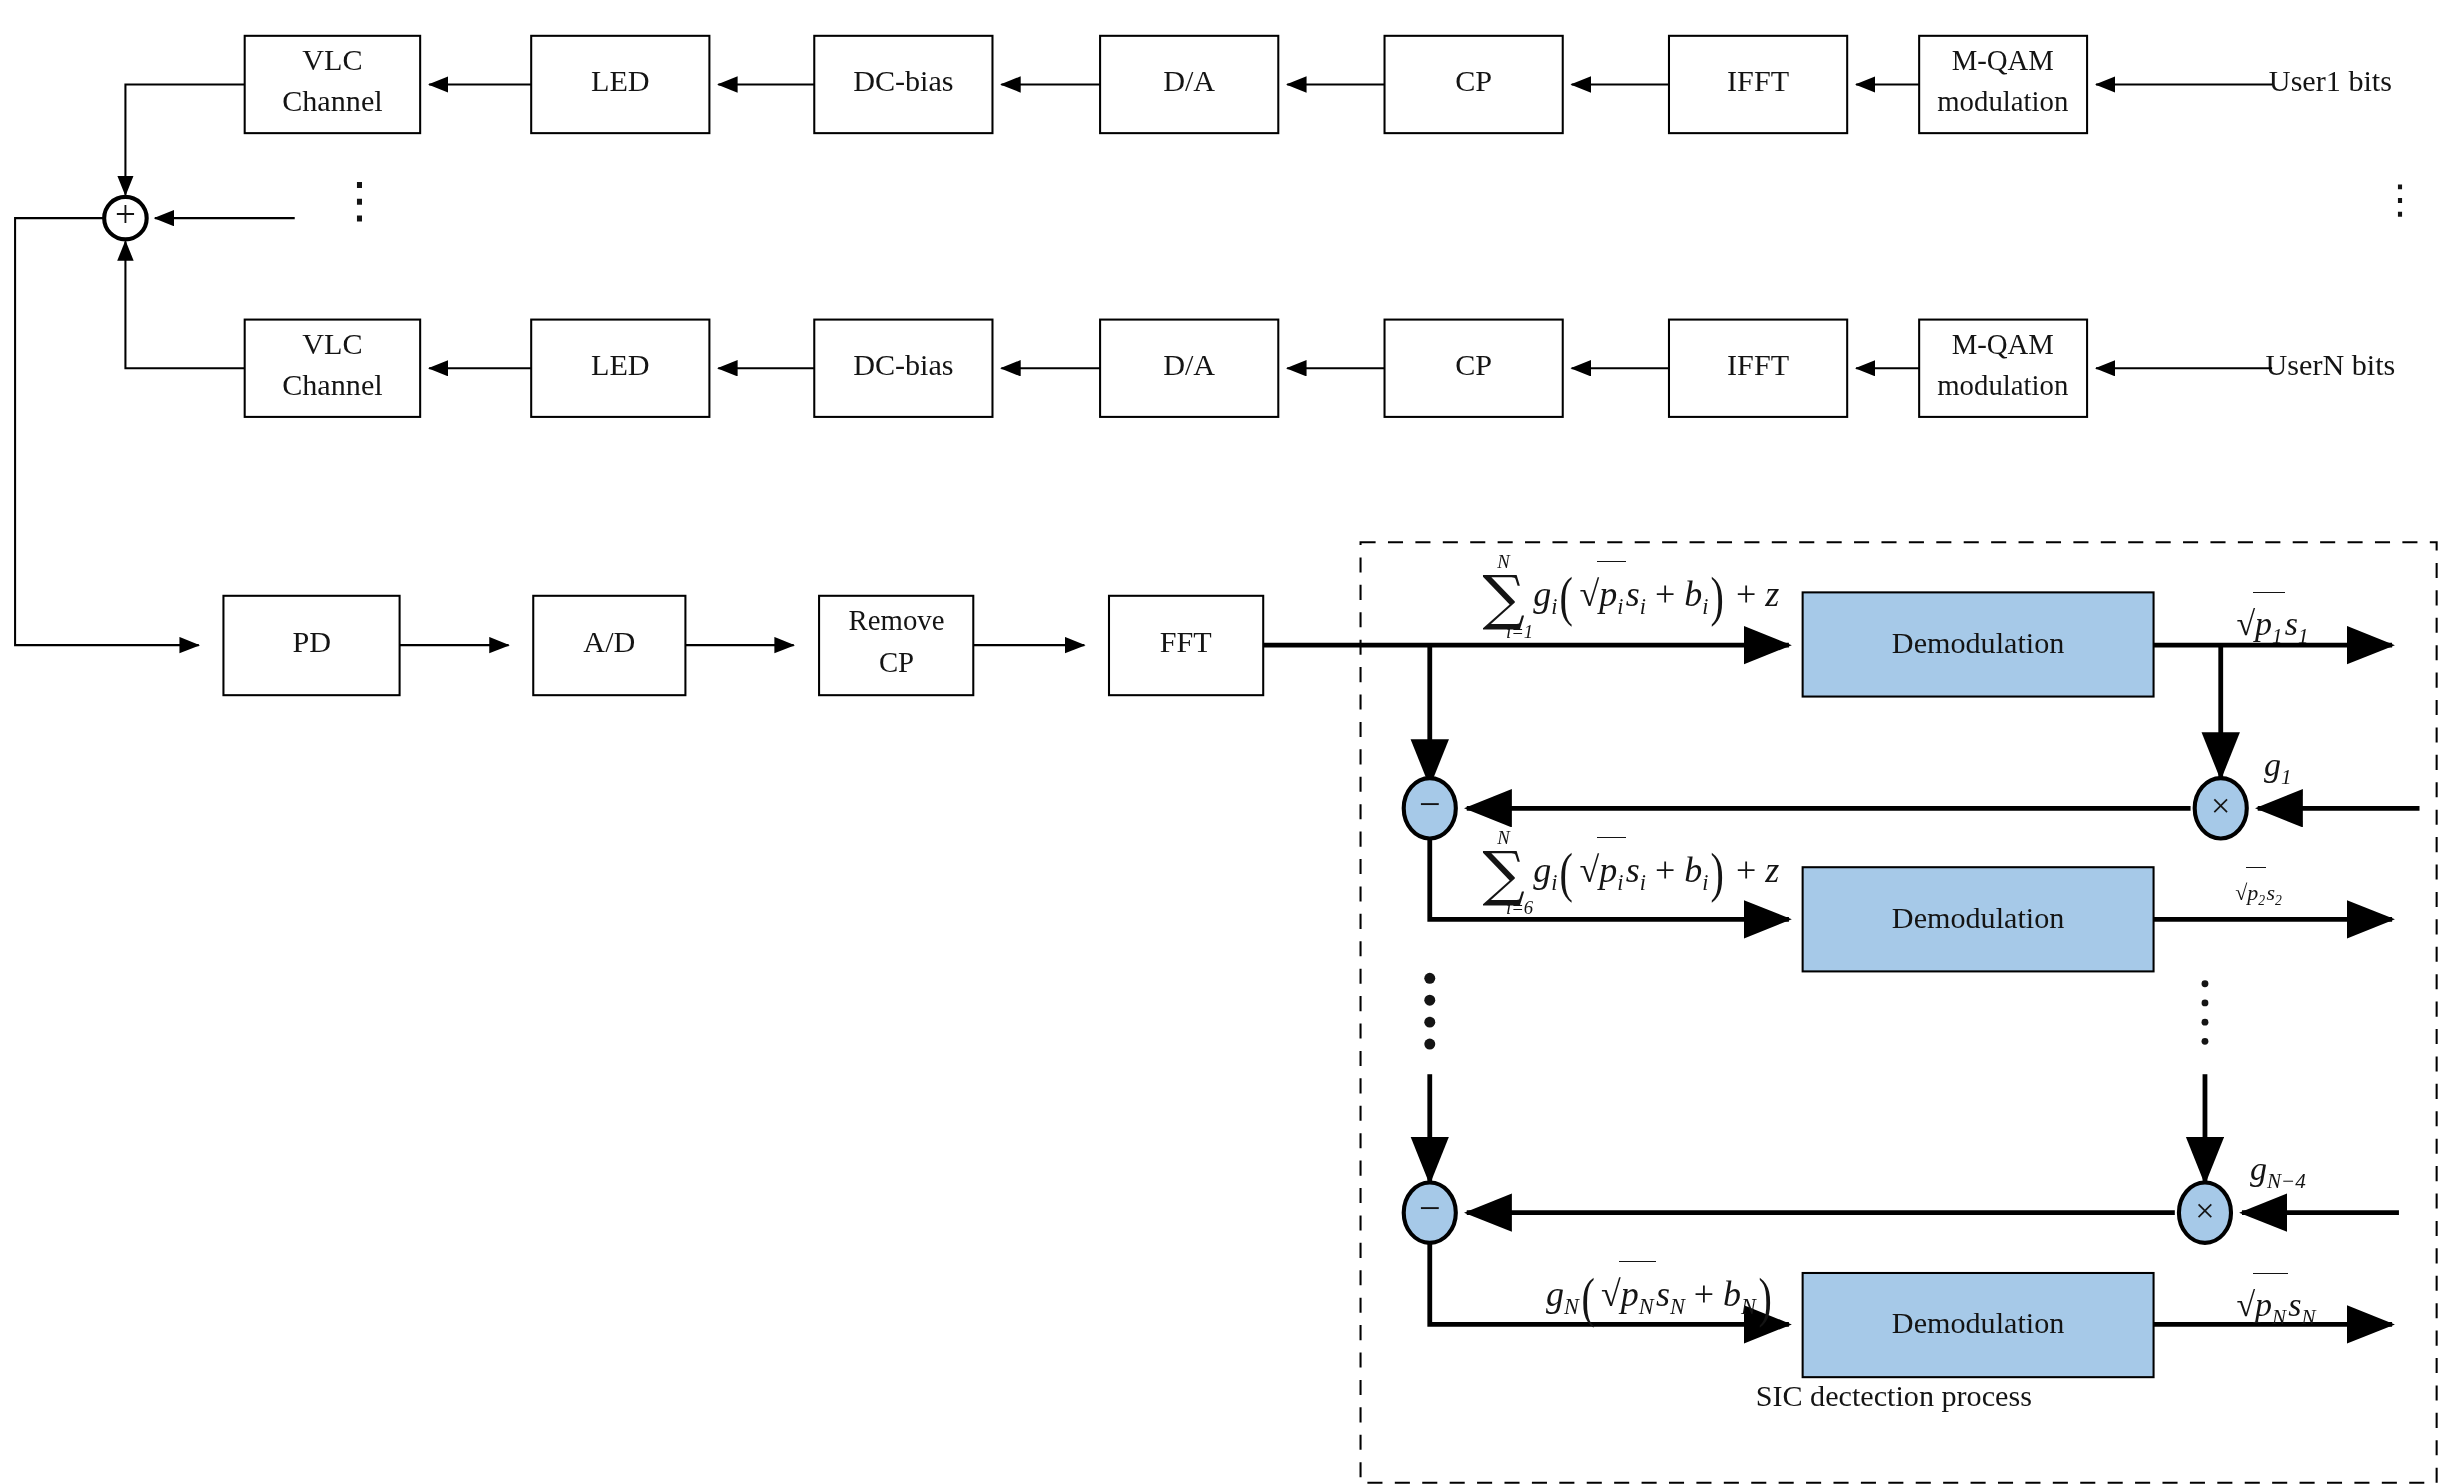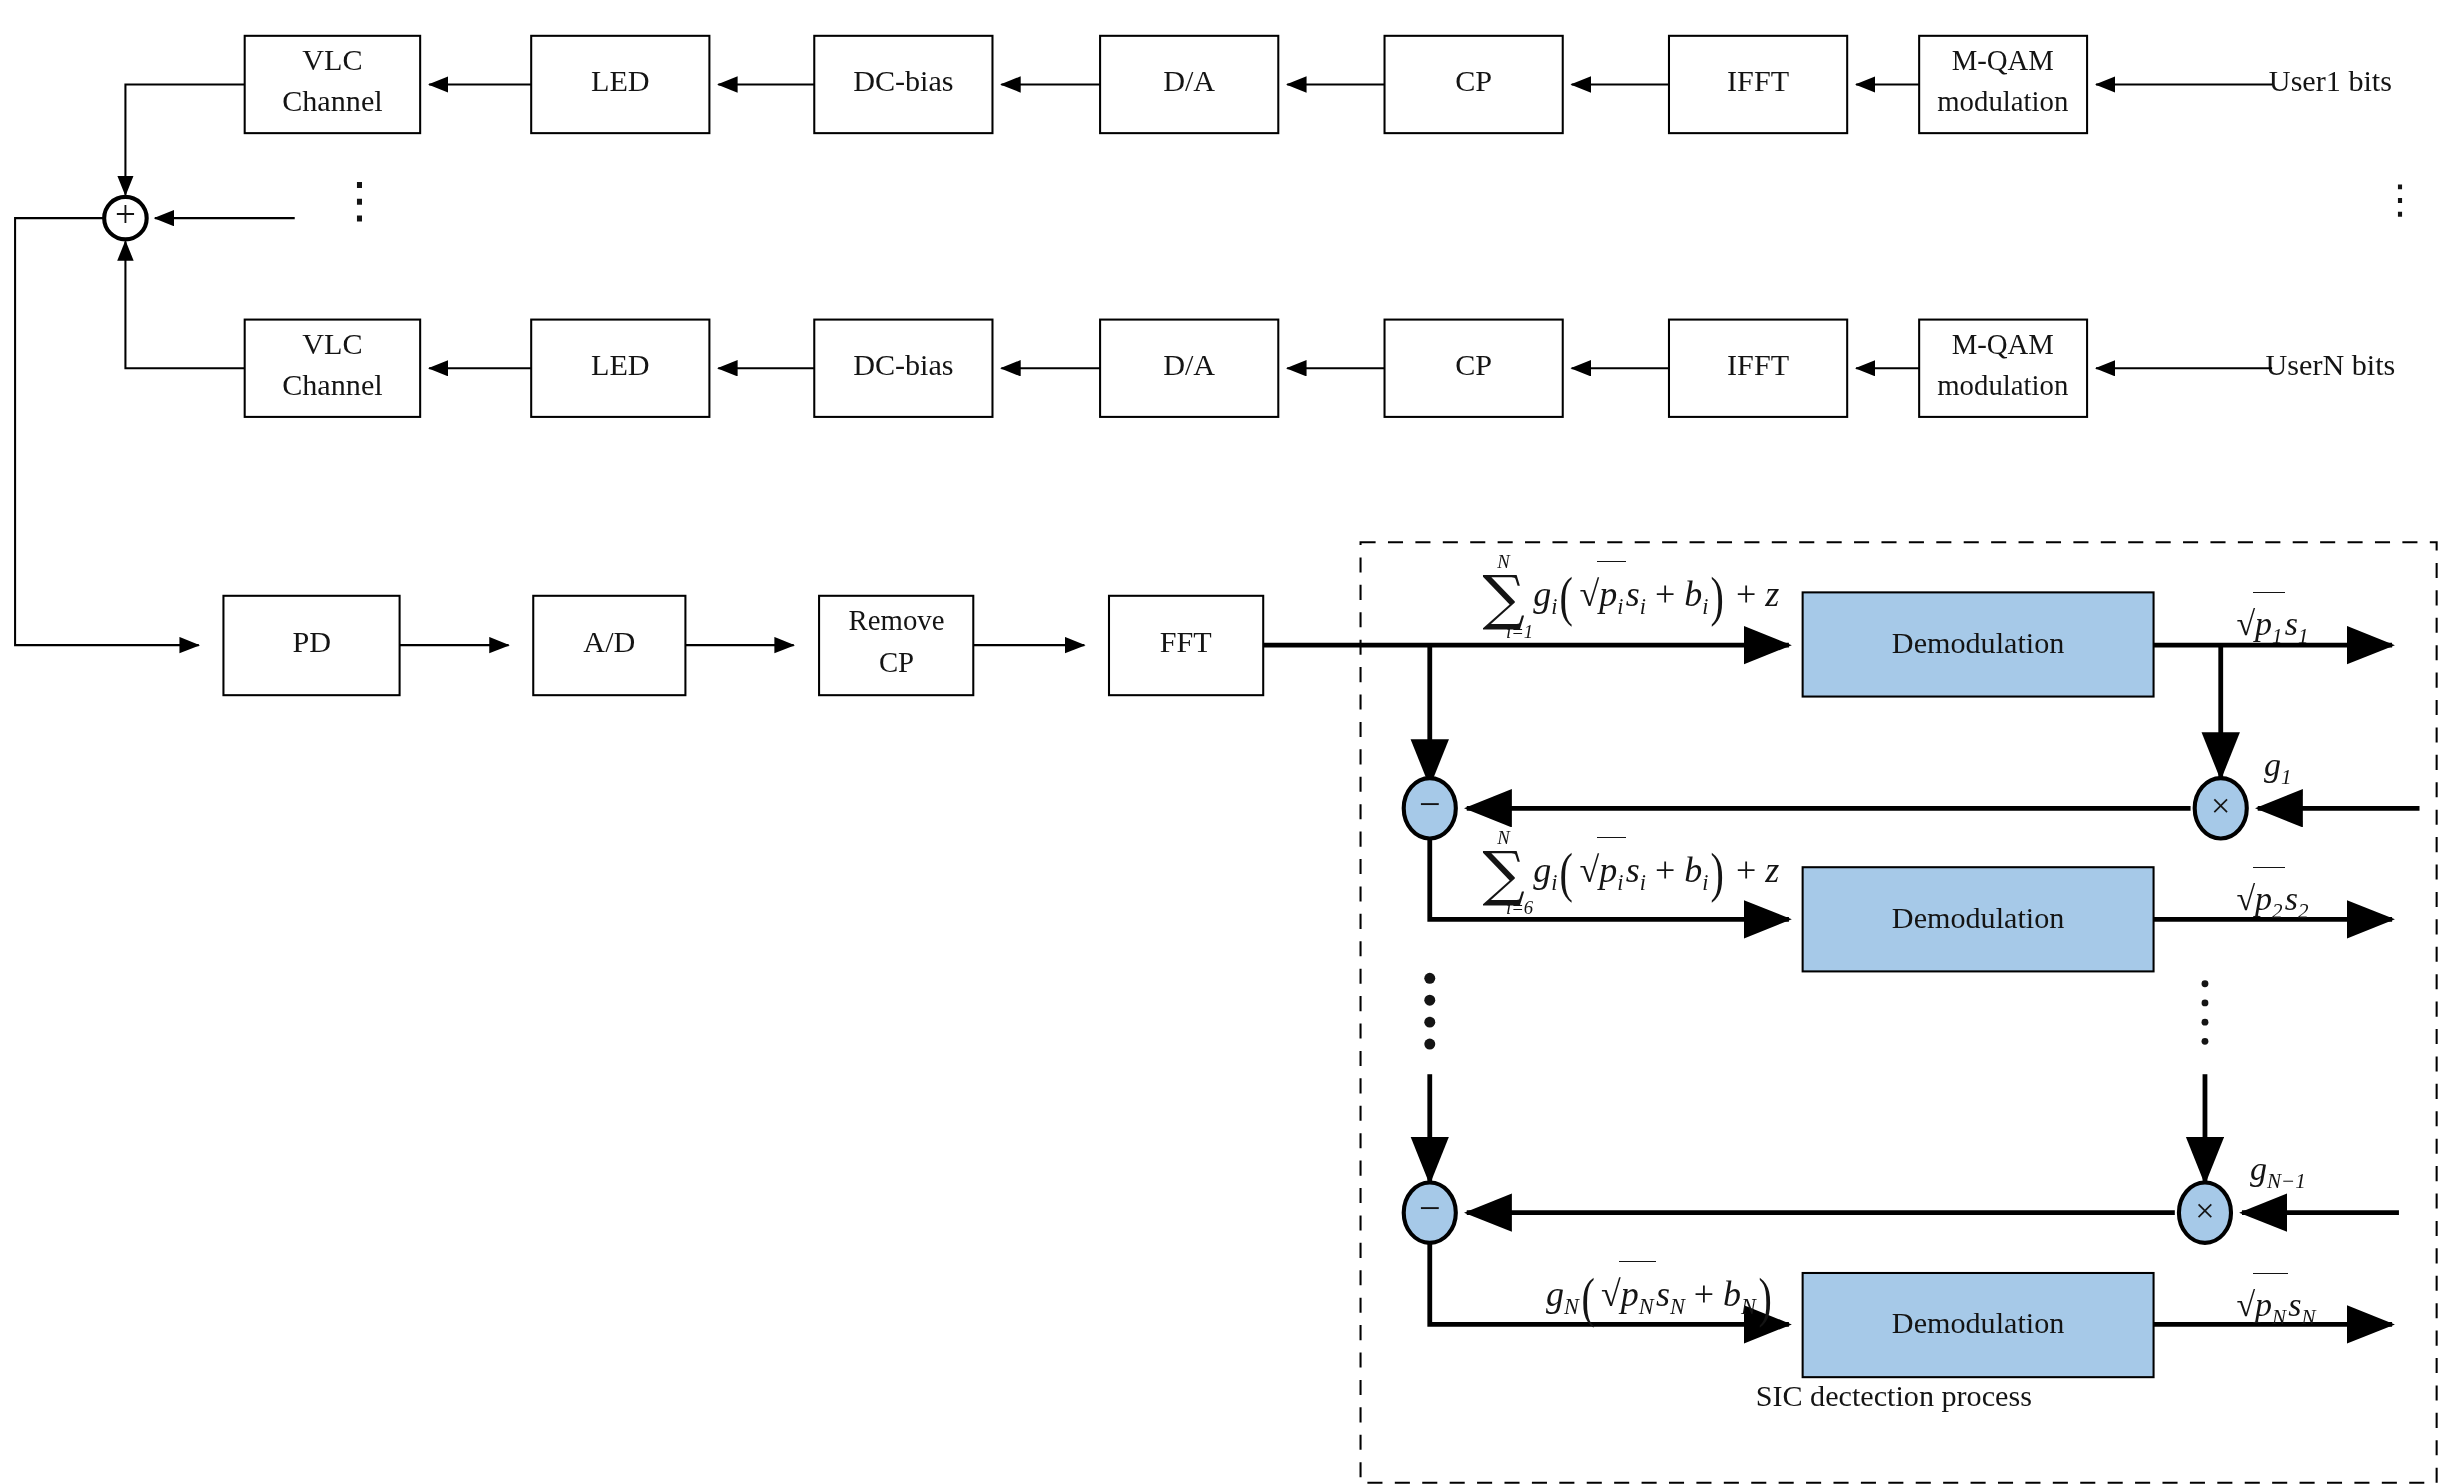--- a/index.html
+++ b/index.html
@@ -242,27 +242,27 @@
 
 <div class="mathbox" style="left:1474px;top:816px;font-size:36px;">
   <span class="bigsum">
     <span class="up">N</span>
     <span class="sg">∑</span>
     <span class="lo">i=6</span>
   </span><span class="it">g</span><span class="sub">i</span><span class="paren">(</span><span class="sqrt-wrap"><span class="sqrt-rad">√</span><span class="sqrt-body"><span class="it">p</span><span class="sub">i</span></span></span><span class="it">s</span><span class="sub">i</span> + <span class="it">b</span><span class="sub">i</span><span class="paren">)</span> + <span class="it">z</span>
 </div>
 
 
-<div class="mathbox" style="left:2233px;top:854px;font-size:34px;">
+<div class="mathbox" style="left:2233px;top:854px;font-size:22px;">
   <span class="sqrt-wrap"><span class="sqrt-rad">√</span><span class="sqrt-body"><span class="it">p</span><span class="sub">2</span></span></span><span class="it">s</span><span class="sub">2</span>
 </div>
 
 
 <div class="mathbox" style="left:2250px;top:1139px;font-size:34px;">
-  <span class="it">g</span><span class="sub">N−1</span>
+  <span class="it">g</span><span class="sub">N−4</span>
 </div>
 
 
 <div class="mathbox" style="left:1546px;top:1248px;font-size:36px;text-align:right;">
   <span class="it">g</span><span class="sub">N</span><span class="paren">(</span><span class="sqrt-wrap"><span class="sqrt-rad">√</span><span class="sqrt-body"><span class="it">p</span><span class="sub">N</span></span></span><span class="it">s</span><span class="sub">N</span> + <span class="it">b</span><span class="sub">N</span><span class="paren">)</span>
 </div>
 
 
 <div class="mathbox" style="left:2233px;top:1260px;font-size:34px;">
   <span class="sqrt-wrap"><span class="sqrt-rad">√</span><span class="sqrt-body"><span class="it">p</span><span class="sub">N</span></span></span><span class="it">s</span><span class="sub">N</span>

